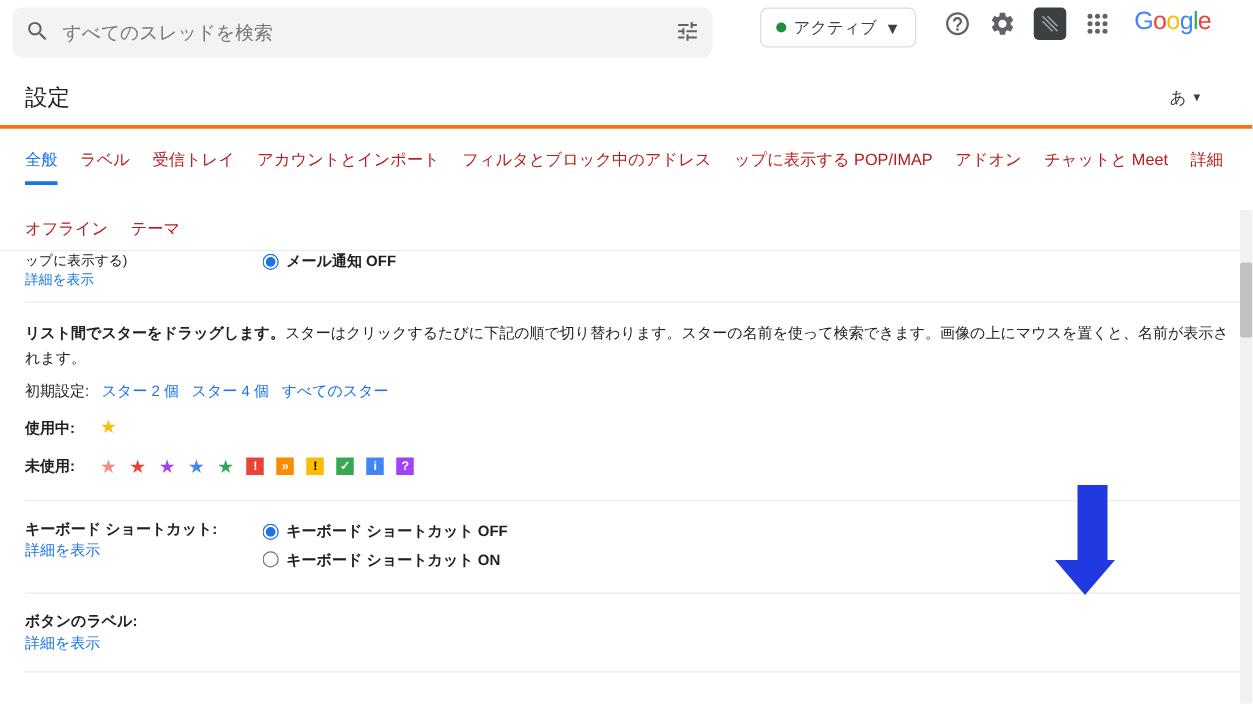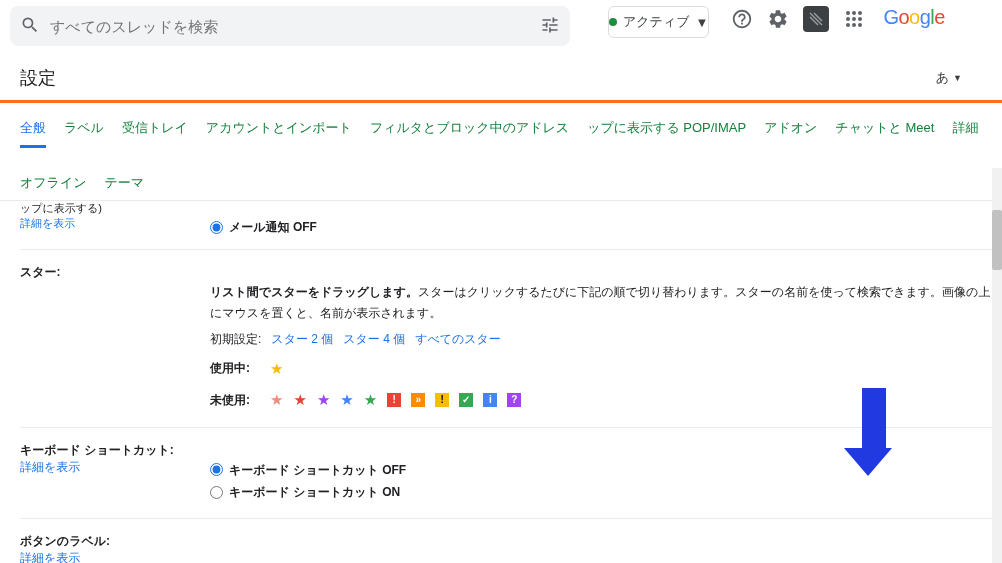--- a/index.html
+++ b/index.html
@@ -4,50 +4,50 @@
   <style>
     * { box-sizing: border-box; margin: 0; padding: 0; }
     body { font-family: Arial, 'Hiragino Sans', 'Meiryo', sans-serif; font-size: 13px; color: #202124; background: #fff; width: 1002px; height: 563px; overflow: hidden; position: relative; }
     
     .header { display: flex; align-items: flex-start; padding: 6px 10px; gap: 8px; }
     .search-box { flex: 1; max-width: 560px; display: flex; align-items: center; background: #f1f3f4; border-radius: 8px; padding: 6px 10px; height: 40px; }
     .search-box svg { fill: #5f6368; }
     .search-input { flex: 1; border: none; background: transparent; font-size: 15px; color: #5f6368; outline: none; margin-left: 10px; }
     .search-tune { margin-left: auto; cursor: pointer; }
     
-    .status-chip { display: flex; align-items: center; gap: 6px; border: 1px solid #dadce0; border-radius: 6px; padding: 6px 0; margin-left: 30px; cursor: pointer; }
+    .status-chip { display: flex; align-items: center; gap: 6px; border: 1px solid #dadce0; border-radius: 6px; padding: 6px 12px; margin-left: 30px; cursor: pointer; }
     .status-dot { width: 8px; height: 8px; background: #1e8e3e; border-radius: 50%; }
     .status-chip span { font-size: 13px; color: #3c4043; }
     .chevron-down { font-size: 10px; color: #5f6368; }
     
     .header-icons { display: flex; align-items: center; gap: 14px; margin-left: 14px; }
     .header-icon { width: 22px; height: 22px; cursor: pointer; display: flex; align-items: center; justify-content: center; }
     .header-icon svg { fill: #5f6368; }
     .bard-icon { width: 26px; height: 26px; background: #3c4043; border-radius: 4px; display:flex;align-items:center;justify-content:center; }
     .apps-icon { display: grid; grid-template-columns: repeat(3, 4px); grid-template-rows: repeat(3, 4px); gap: 2px; }
     .apps-icon div { background: #5f6368; border-radius: 50%; }
     
     .google-logo { font-size: 20px; font-weight: 500; letter-spacing: -0.5px; margin-left: 10px; margin-right: 8px; cursor: pointer; }
     .google-logo .g1 { color: #4285f4; } .google-logo .g2 { color: #ea4335; } .google-logo .g3 { color: #fbbc05; } .google-logo .g4 { color: #4285f4; } .google-logo .g5 { color: #34a853; } .google-logo .g6 { color: #ea4335; }
     
     .title-bar { display: flex; align-items: center; justify-content: space-between; padding: 14px 20px 10px; border-bottom: 3px solid #f97316; }
     .title-bar h1 { font-size: 18px; font-weight: 400; }
     .lang-selector { font-size: 13px; color: #3c4043; cursor: pointer; display:flex;align-items:center;gap:4px; margin-right: 20px; }
     
     .tabs { display: flex; flex-wrap: wrap; gap: 18px; padding: 8px 20px 0; border-bottom: 1px solid #e8eaed; }
-    .tab { font-size: 13px; color: #15803d; padding: 8px 0; cursor: pointer; white-space: nowrap; }
+    .tab { font-size: 13px; color: #b91c1c; padding: 8px 0; cursor: pointer; white-space: nowrap; }
     .tab.active { color: #1a73e8; border-bottom: 3px solid #1a73e8; font-weight: 500; }
     
     .content { overflow-y: auto; height: calc(563px - 170px); padding: 0 10px 0 20px; }
     
     .section { display: flex; border-bottom: 1px solid #e8eaed; padding: 14px 0; gap: 10px; }
     .section-label { width: 180px; flex-shrink: 0; font-size: 12px; }
     .section-label .label-title { font-weight: bold; }
     .section-label .label-sub { font-size: 11px; color: #202124; }
-    .section-content { flex: 1; font-size: 12px; line-height: 1.7; margin-top: 18px; }
+    .section-content { flex: 1; font-size: 12px; line-height: 1.7; }
     
     .link { color: #1a73e8; cursor: pointer; }
     
     .radio-row { display: flex; align-items: center; gap: 6px; margin-bottom: 2px; }
     .radio-row input { accent-color: #1a73e8; }
     .radio-row label { font-weight: bold; font-size: 12px; cursor: pointer; }
     
     .star-row { display: flex; align-items: center; gap: 10px; margin-top: 6px; font-size: 12px; }
     .star-row .row-label { font-weight: bold; width: 50px; }
     .star-icons { display: flex; gap: 10px; align-items: center; }
@@ -157,23 +157,20 @@
     </div>
     <div class="section-content">
       <div class="radio-row" style="margin-top:-2px;">
         <input type="radio" checked="" style="">
         <label>メール通知 OFF</label>
       </div>
     </div>
   </div>
 
   <div class="section">
-    <div class="section-label">
-      <div class="label-title">スター:</div>
-    </div>
     <div class="section-content">
       <div><span class="bold">リスト間でスターをドラッグします。</span><span>スターはクリックするたびに下記の順で切り替わります。スターの名前を使って検索できます。画像の上にマウスを置くと、名前が表示されます。</span></div>
       <div class="star-row">
         <span>初期設定:</span>
         <span id="star-presets"><span class="link" style="margin-right: 10px;">スター 2 個</span><span class="link" style="margin-right: 10px;">スター 4 個</span><span class="link" style="margin-right: 10px;">すべてのスター</span></span>
       </div>
       <div class="star-row">
         <span class="row-label">使用中:</span>
         <span class="star-icons" id="stars-in-use">
             <span class="star" style="color: rgb(251, 188, 4);">★</span>

